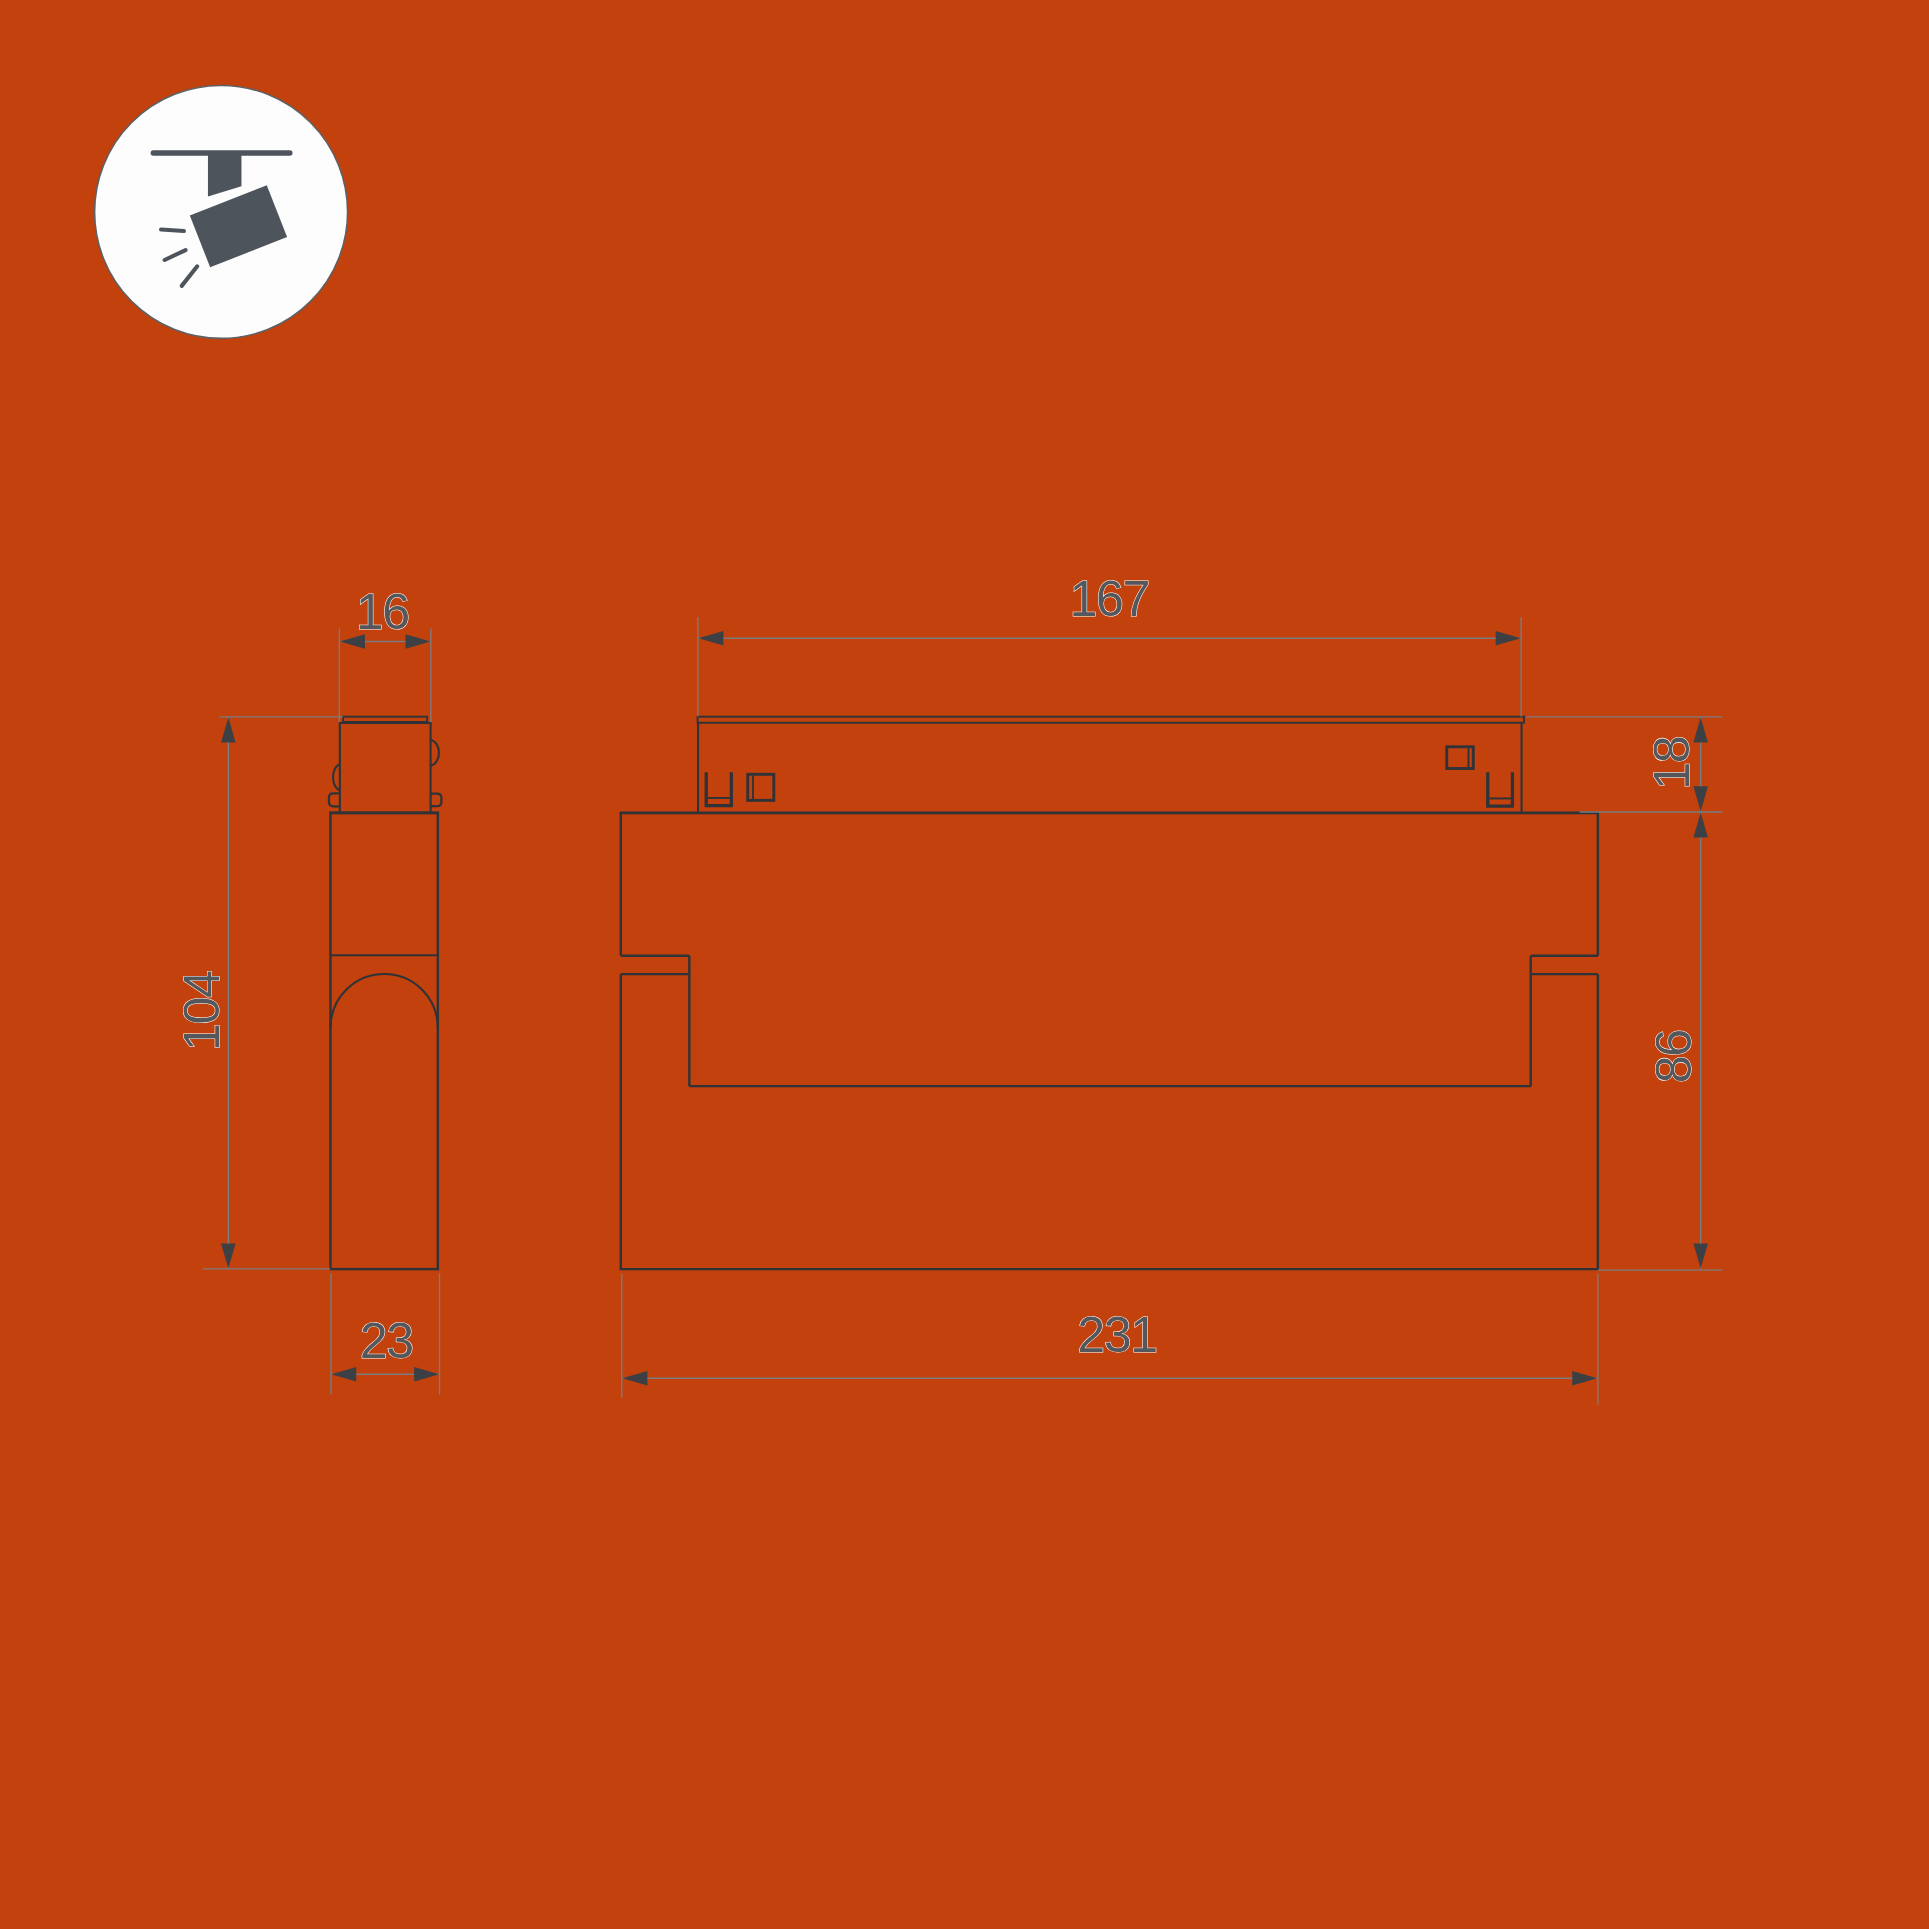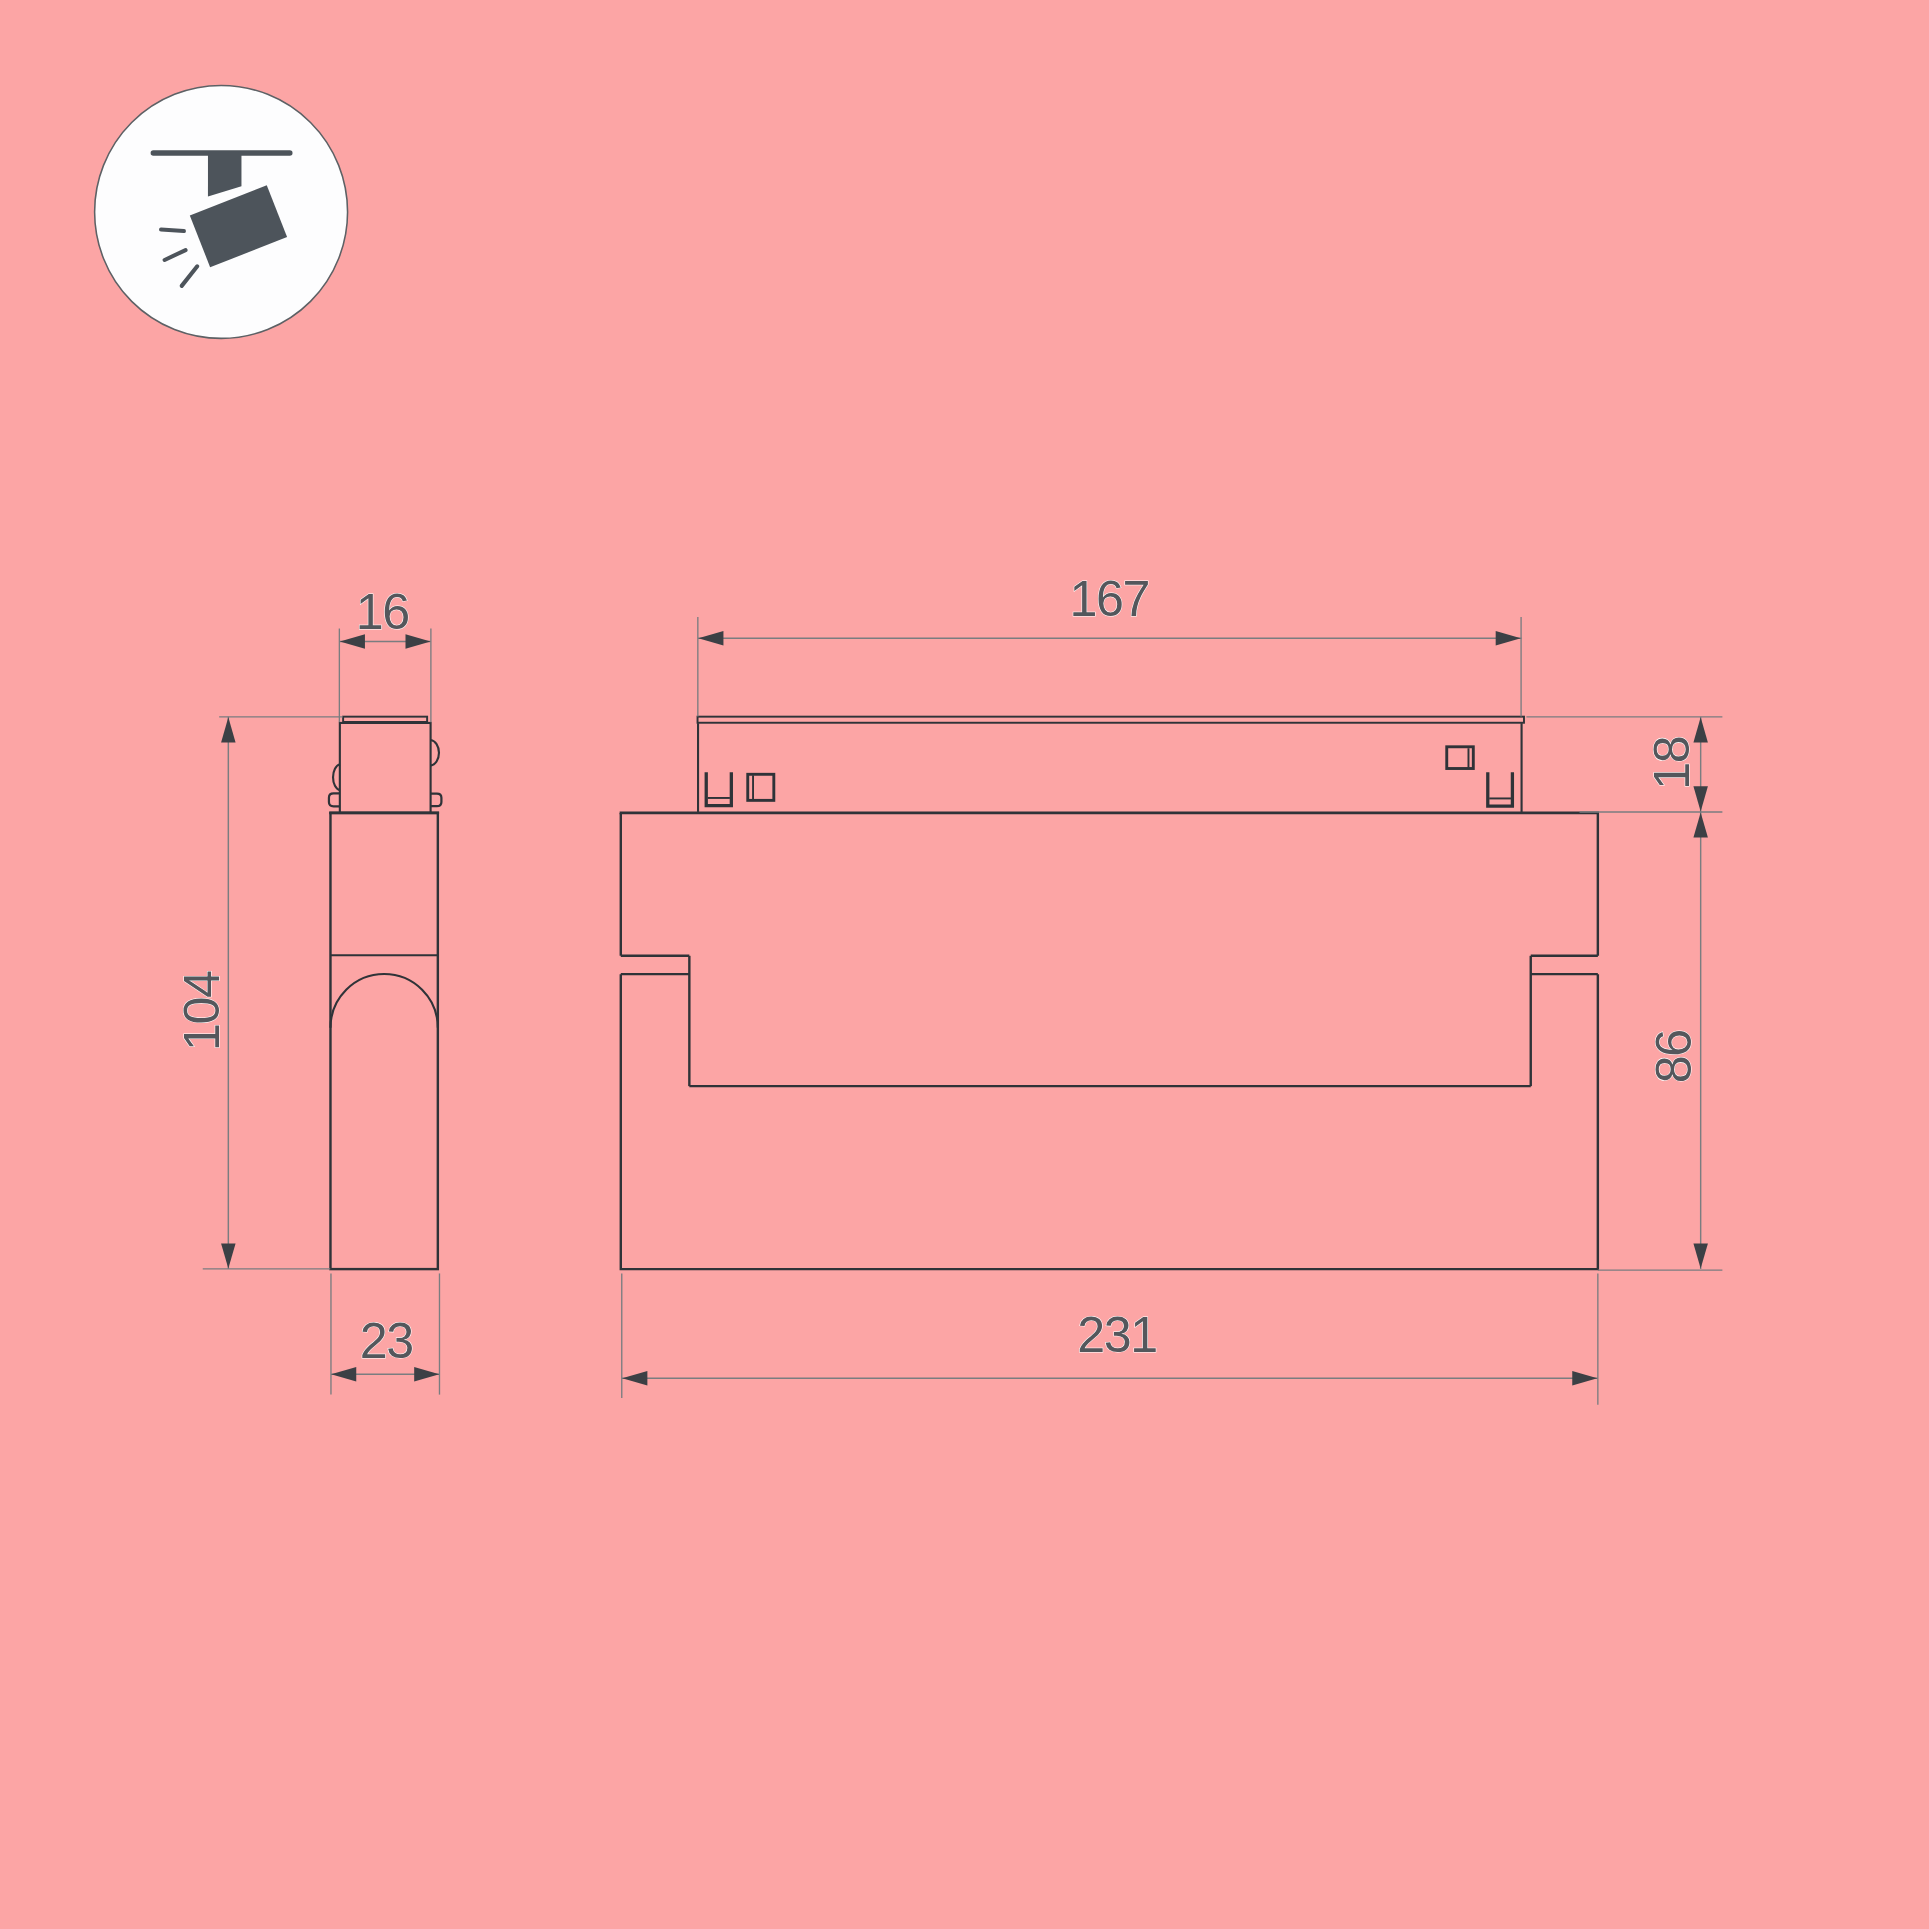--- a/index.html
+++ b/index.html
@@ -1,16 +1,16 @@
 <!DOCTYPE html>
 <html><head>
 <meta charset="utf-8">
 <style>
   html,body{margin:0;padding:0;background:#ffffff;}
-  .page{width:1929px;height:1929px;position:relative;background:#fca5a5;overflow:hidden;}
+  .page{width:1929px;height:1929px;position:relative;background:#c2410c;overflow:hidden;}
   svg{display:block;}
   text{font-family:"Liberation Sans", sans-serif;fill:#54575c;letter-spacing:-1.5px;paint-order:stroke;stroke:#ffffff;stroke-width:1.1px;}
 </style>
 </head>
 <body>
 <div class="page">
 <svg width="1929" height="1929" viewBox="0 0 1998 1998" fill="none">
 
 <circle cx="229" cy="219.5" r="131" fill="#fdfdfe" stroke="#5d6165" stroke-width="1.6"></circle>
 

